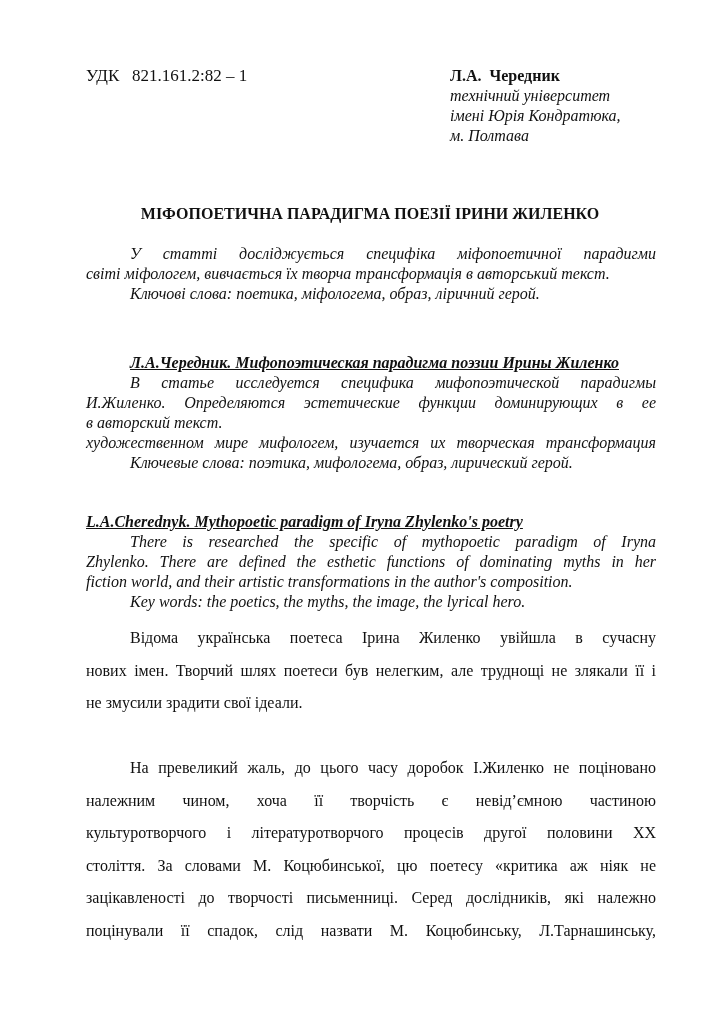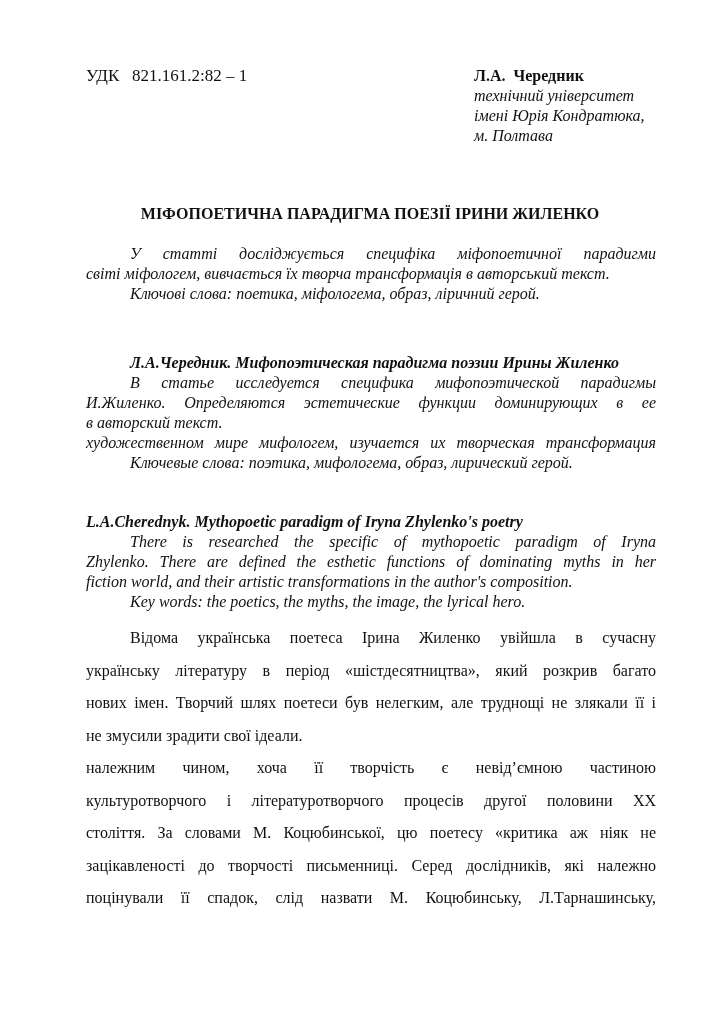--- a/index.html
+++ b/index.html
@@ -1,28 +1,28 @@
 <!DOCTYPE html>
 <html><head>
   <meta charset="utf-8">
   <style>
     html, body { margin: 0; padding: 0; background: #ffffff; }
     body { width: 724px; height: 1024px; position: relative; overflow: hidden;
            font-family: "Liberation Serif", "DejaVu Serif", serif; color: #111; }
     .abs { position: absolute; }
     .udk { left: 86px; top: 66px; font-size: 17px; white-space: pre; }
-    .author-block { left: 474px; top: 66px; font-size: 16px; line-height: 20px; }
+    .author-block { left: 450px; top: 66px; font-size: 16px; line-height: 20px; }
     .author-name { font-weight: bold; white-space: pre; }
     .affil-line { font-style: italic; }
     .title { left: 8px; width: 724px; top: 205px; text-align: center; font-size: 16px; font-weight: bold; }
     .block { left: 86px; width: 570px; font-size: 16px; line-height: 20px; font-style: italic; }
     .jline { text-align: justify; text-align-last: justify; white-space: nowrap; }
     .jline.last { text-align-last: left; }
     .indent { text-indent: 44px; }
-    .bold-it { font-weight: bold; font-style: italic; }
+    .bold-it { font-weight: bold; font-style: italic; text-decoration: underline; }
     .body-text { left: 86px; width: 570px; font-size: 16px; line-height: 32.5px; font-style: normal; }
     .body-text .jline { display: block; }
   </style>
 </head>
 <body>
 
 <div class="abs udk">УДК   821.161.2:82 – 1</div>
 
 <div class="abs author-block">
   <div class="author-name">Л.А.  Чередник</div>
@@ -51,24 +51,24 @@
 <div class="abs block" style="top:512px;">
   <div class="bold-it" style="white-space:nowrap;">L.A.Cherednyk. Mythopoetic paradigm of Iryna Zhylenko's poetry</div>
   <div class="jline indent">There is researched the specific of mythopoetic paradigm of  Iryna</div>
   <div class="jline">Zhylenko. There are defined the esthetic functions of dominating myths in her</div>
   <div class="jline last">fiction world, and their artistic transformations in the author's composition.</div>
   <div class="indent">Key words: the poetics, the myths, the image, the  lyrical hero.</div>
 </div>
 
 <div class="abs body-text" style="top:622px;">
   <div class="jline indent">Відома українська поетеса Ірина Жиленко увійшла в сучасну</div>
-  <div class="jline">українську літературу в період «шістдесятництва», який розкрив багато</div>
   <div class="jline">нових імен. Творчий шлях поетеси був нелегким, але труднощі не злякали її і</div>
   <div class="jline last">не змусили зрадити свої ідеали.</div>
 </div>
 
 <div class="abs body-text" style="top:752px;">
+  <div class="jline indent">На превеликий жаль, до цього часу доробок  І.Жиленко не поціновано</div>
   <div class="jline">належним чином, хоча її творчість є невід’ємною частиною</div>
   <div class="jline">культуротворчого і літературотворчого процесів другої половини ХХ</div>
   <div class="jline">століття. За словами М. Коцюбинської, цю поетесу «критика аж ніяк не</div>
   <div class="jline">зацікавленості до творчості письменниці. Серед дослідників, які належно</div>
   <div class="jline">поцінували її спадок, слід назвати М. Коцюбинську, Л.Тарнашинську,</div>
 </div>
 
 </body></html>

